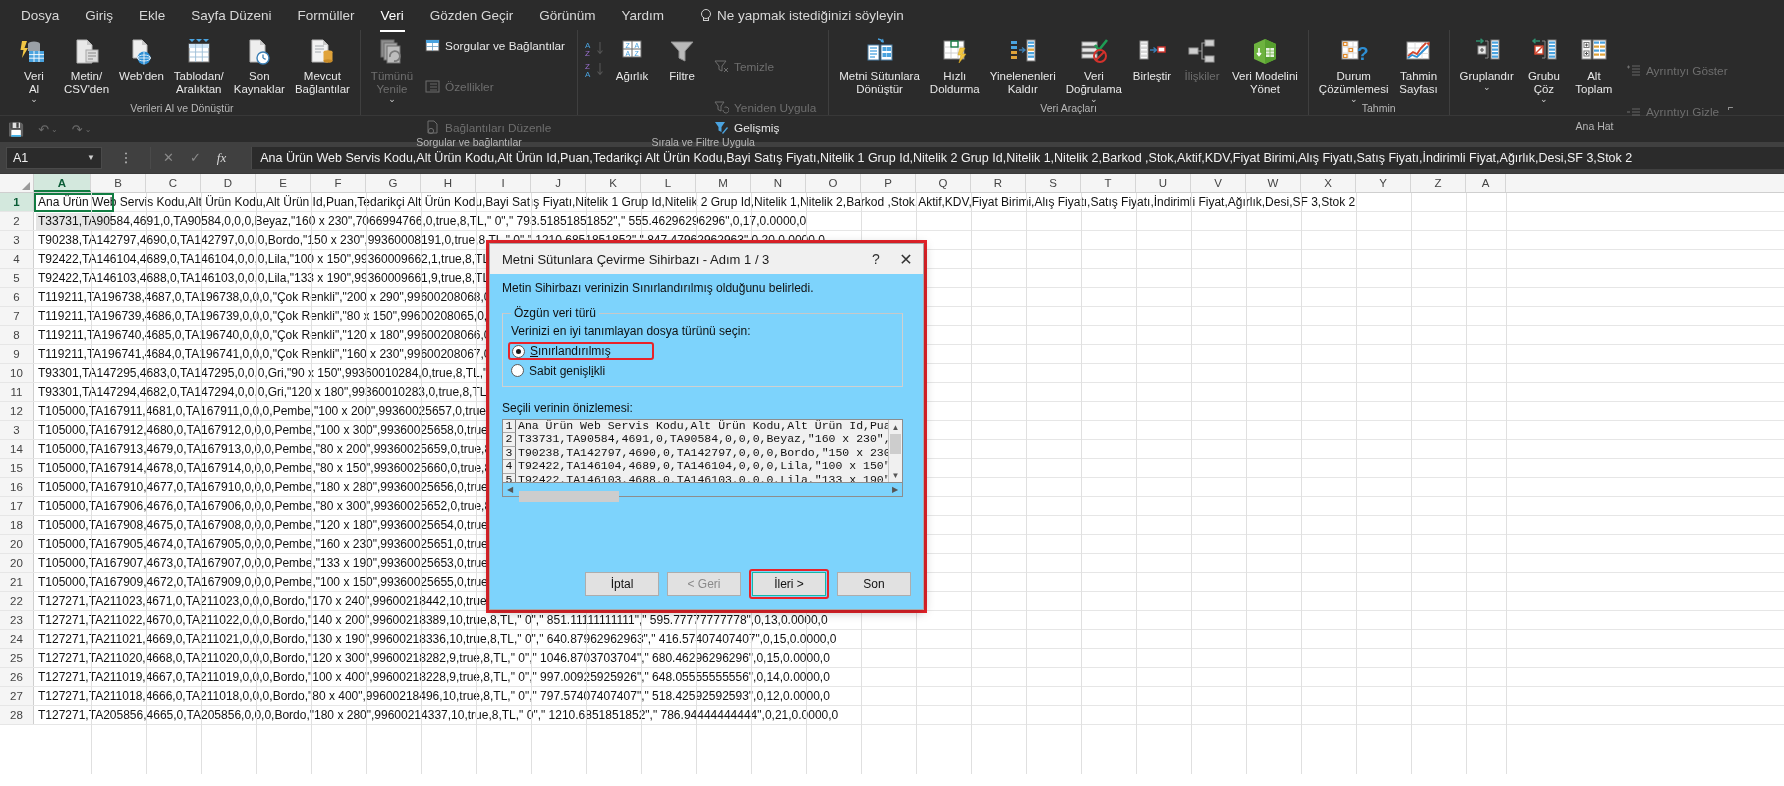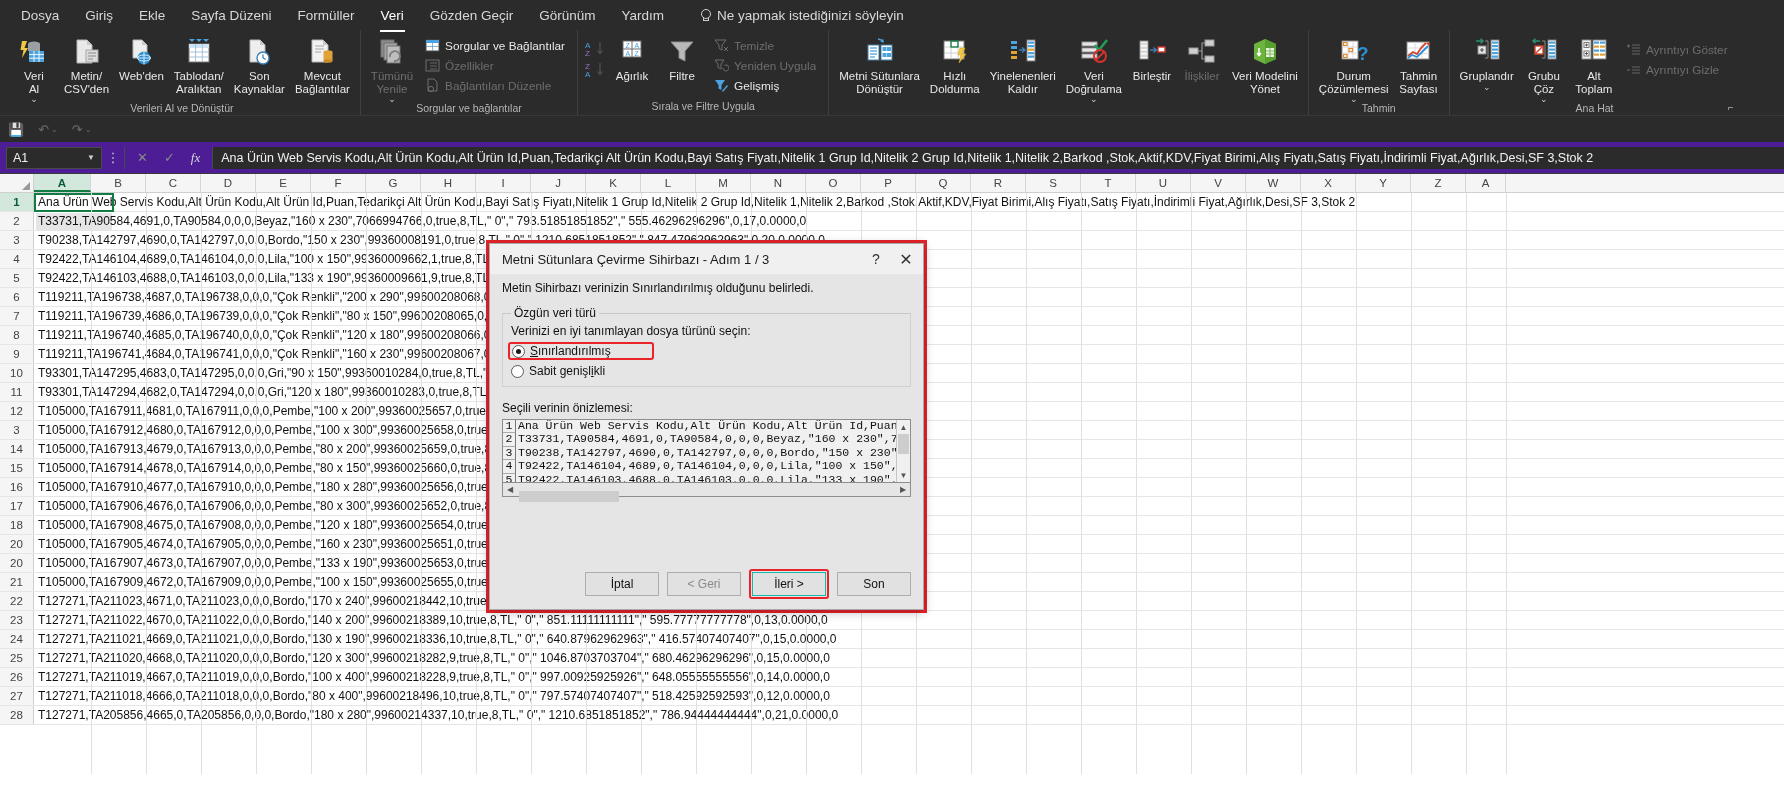--- a/index.html
+++ b/index.html
@@ -41,37 +41,37 @@
   .bigbtn.dim { color: #6e6e6e; }
   .bigbtn .ic { height: 32px; display: flex; align-items: center; justify-content: center; margin-bottom: 2px;}
   .bigbtn .lbl { white-space: pre-line; }
   .caret { font-size: 9px; line-height: 8px; color: #cfcfcf; }
 
   .smallcol { display: flex; flex-direction: column; justify-content: center; gap: 1px; padding: 2px 2px 0 2px;}
   .smallbtn {
     display: flex; align-items: center; gap: 5px; font-size: 11.8px; color: #e8e8e8;
     padding: 2px 4px; white-space: nowrap; cursor: pointer; line-height: 14px;
   }
-  .smallbtn.dim { color: #6e6e6e; }
+  .smallbtn.dim { color: #6e6e6e; margin-top: 21px; }
   .smallbtn .sic { width: 15px; height: 15px; flex: none; display:flex; align-items:center; justify-content:center;}
 
   .sortcol { display:flex; flex-direction: column; justify-content:center; gap:3px; padding-top:6px;}
   .sortic { display:flex; align-items:center; font-size: 11px; gap:1px;}
 
   .dialog-launcher { position: absolute; right: 6px; bottom: 2px; font-size: 10px; color: #b0b0b0; cursor: pointer; }
 
   
   .qat { height: 27px; background: #2b2b2b; display: flex; align-items: center; gap: 14px; padding-left: 8px; border-top: 1px solid #383838;}
   .qat .qi { font-size: 13px; color: #cfcfcf; cursor: pointer; display:flex; align-items:center; gap:2px;}
   .qat .qi.save { color: #4ea3d6; }
   .qat .qi.dim { color: #6b6b6b; }
   .mini-caret { font-size: 8px; }
 
   
-  .fbar { height: 32px; background: #4c1d95; display: flex; align-items: center; padding: 0 0 0 6px; gap: 0; border-bottom: 1px solid #3a3a3a;}
+  .fbar { height: 32px; background: #404040; display: flex; align-items: center; padding: 0 0 0 6px; gap: 13px; border-bottom: 1px solid #3a3a3a;}
   .namebox {
     width: 96px; height: 22px; background: #2b2b2b; border: 1px solid #4a4a4a; color: #f0f0f0;
     font-size: 12.5px; display: flex; align-items: center; padding: 0 6px; justify-content: space-between;
   }
   .namebox .nb-caret { font-size: 8px; color: #cfcfcf;}
   .fb-dots { width: 22px; text-align: center; color: #d0d0d0; font-size: 13px; cursor: pointer;}
   .fb-icons { display: flex; align-items: center; gap: 16px; padding: 0 12px; border-left: 1px solid #4a4a4a; height: 22px;}
   .fb-icons span { color: #8a8a8a; font-size: 13px; cursor: pointer;}
   .fb-icons span.fx { color: #d8d8d8; font-style: italic; font-family: "Liberation Serif", serif;}
   .fb-input {
@@ -107,38 +107,38 @@
   .row2shade { position:absolute; left:36px; top:39px; width:76px; height:17px; background: rgba(0,0,0,0.10); }
   .vgrid { position: absolute; top: 19px; bottom: 0; width: 1px; background: #e0e0e0; }
 
   
   .dlg-outline {
     position: absolute; left: 486px; top: 240px; width: 441px; height: 373px;
     border: 3px solid #e8232a; box-sizing: border-box;
   }
   .dialog {
     position: absolute; left: 489px; top: 243px; width: 435px; height: 367px;
-    background: #e5e5e5; border: 1px solid #a9a9a9; font-size: 12px; color: #101010;
+    background: #7dd3fc; border: 1px solid #a9a9a9; font-size: 12px; color: #101010;
     box-shadow: 0 2px 10px rgba(0,0,0,0.28);
   }
   .dlg-title {
     height: 30px; display: flex; align-items: center; padding: 0 2px 0 12px; background: #f0f0f0;
     font-size: 13px; color: #1a1a1a;
   }
   .dlg-title .t { flex: 1; }
   .dlg-btn { width: 30px; height: 26px; display: flex; align-items: center; justify-content: center;
              color: #333; font-size: 14px; cursor: pointer; }
   .dlg-btn.close { font-size: 16px; }
-  .dlg-body { padding: 6px 12px 0 12px; }
+  .dlg-body { padding: 6px 20px 0 12px; }
   .dlg-p { font-size: 12px; line-height: 17px; color: #101010; }
   fieldset.grp {
     margin: 9px 0 0 0; padding: 4px 8px 8px 8px; border: 1px solid #d0d0d0; border-top: 1px solid #c8c8c8;
   }
   fieldset.grp legend { font-size: 12px; padding: 0 3px; color: #101010; }
-  .radio-line { display: flex; align-items: flex-end; margin-top: 4px; font-size: 12px; }
+  .radio-line { display: flex; align-items: flex-start; margin-top: 4px; font-size: 12px; }
   .radio {
     width: 13px; height: 13px; border-radius: 50%; border: 1px solid #5a5a5a; background: #fff;
     flex: none; margin-right: 5px; position: relative;
   }
   .radio.on:after {
     content: ""; position: absolute; left: 3px; top: 3px; width: 5px; height: 5px;
     border-radius: 50%; background: #1a1a1a;
   }
   .rlabel { min-width: 118px; }
   .rdesc { margin-left: 14px; }
@@ -561,20 +561,21 @@
                     <line x1="16" y1="17" x2="24" y2="17"></line>
                     <line x1="20" y1="11" x2="20" y2="20"></line>
                   </g>
                 <path d="M9 11 v7 M7 16 L9 18.5 L11 16" stroke="#fff" stroke-width="1.5" fill="none"></path>
               </svg>
             </span>
             <span class="lbl">Veri Modelini
 Yönet</span>
           </div>
         </div>
+        <div class="rgroup-title">Veri Araçları</div>
       </div>
 
       <div class="rgroup">
         <div class="rgroup-items">
           <div class="bigbtn">
             <span class="ic">
               <svg width="30" height="30" viewBox="0 0 30 30">
                 <rect x="3" y="4" width="16" height="18" fill="#fff" stroke="#8a8a8a"></rect>
                 <g stroke="#d0d0d0" stroke-width="0.8">
                     <line x1="3" y1="10" x2="19" y2="10"></line>

